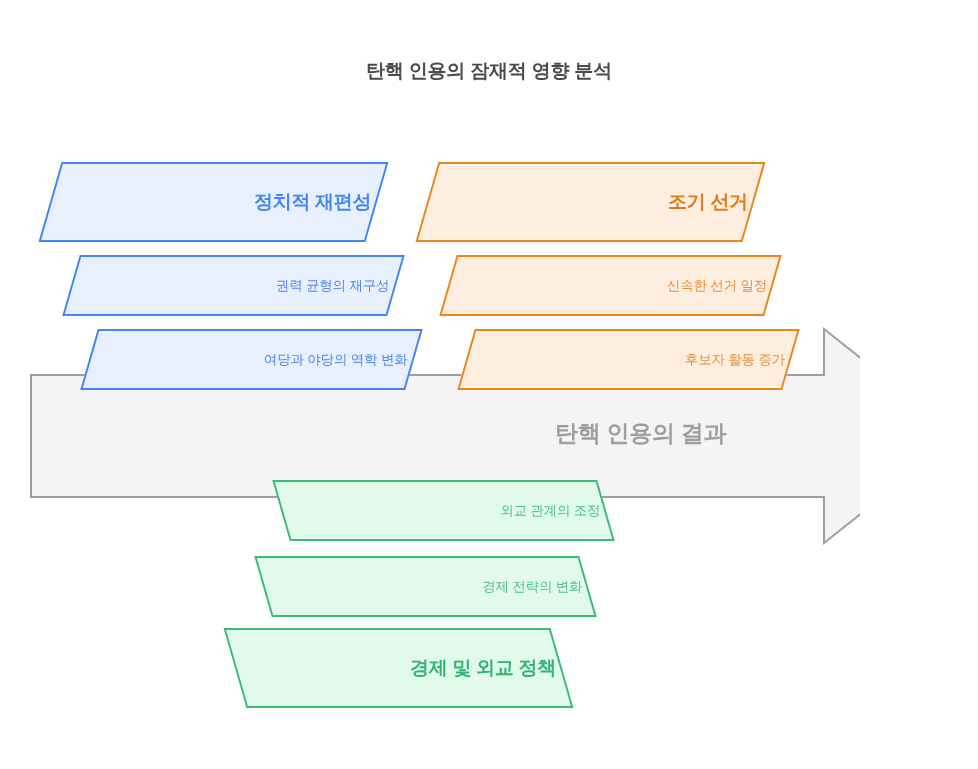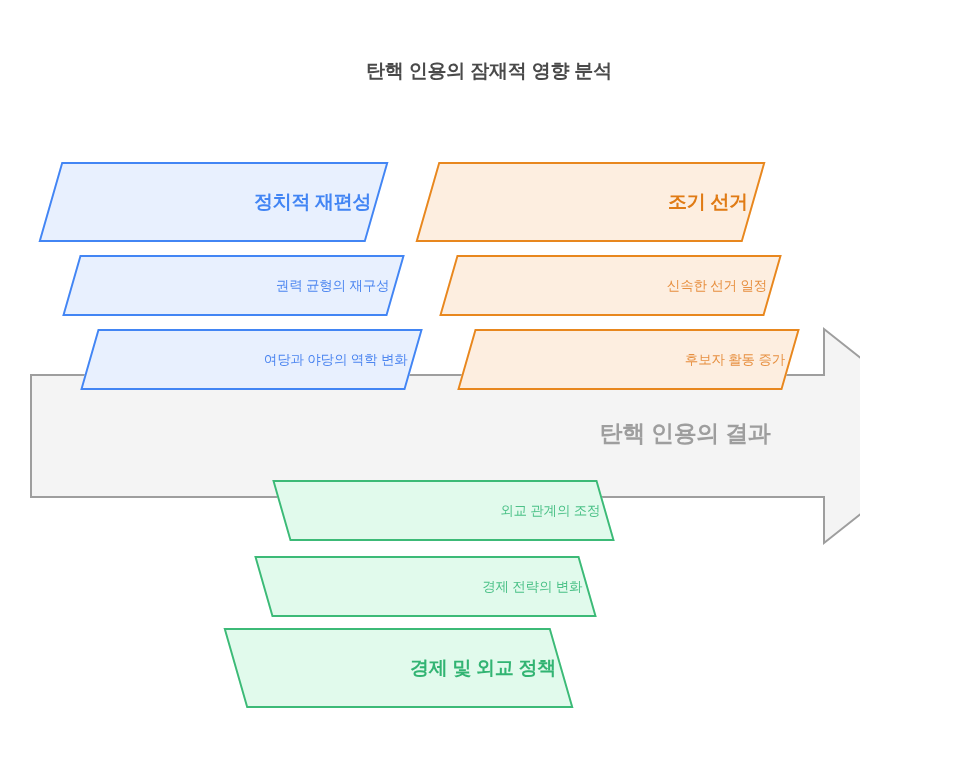--- a/index.html
+++ b/index.html
@@ -42,21 +42,21 @@
   }
   #result-arrow svg {
     display: block;
     overflow: visible;
   }
   #result-arrow-label {
     position: absolute;
     left: 555px;
     top: 418px;
     width: 260px;
-    text-align: center;
+    text-align: left;
     font-size: 23px;
     font-weight: bold;
     color: #9e9e9e;
     letter-spacing: -0.3px;
     white-space: nowrap;
   }
 
   
   .pgram {
     position: absolute;

